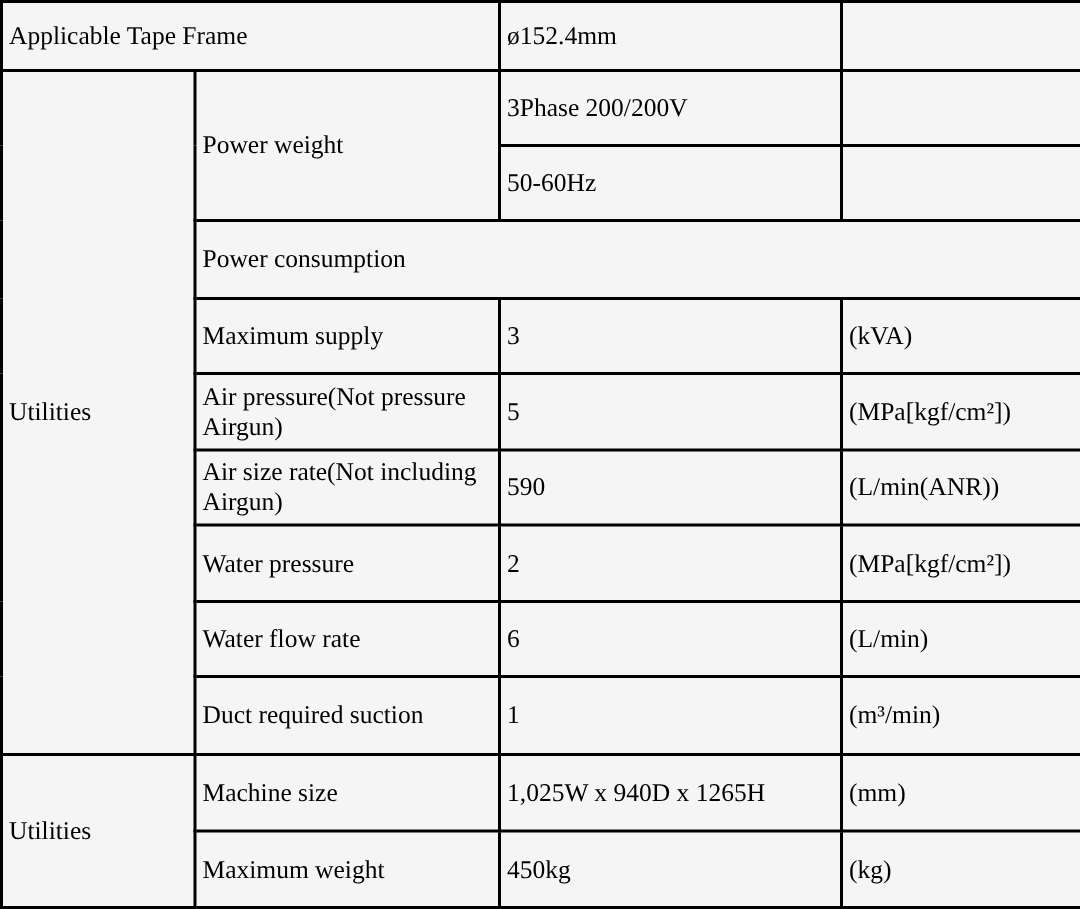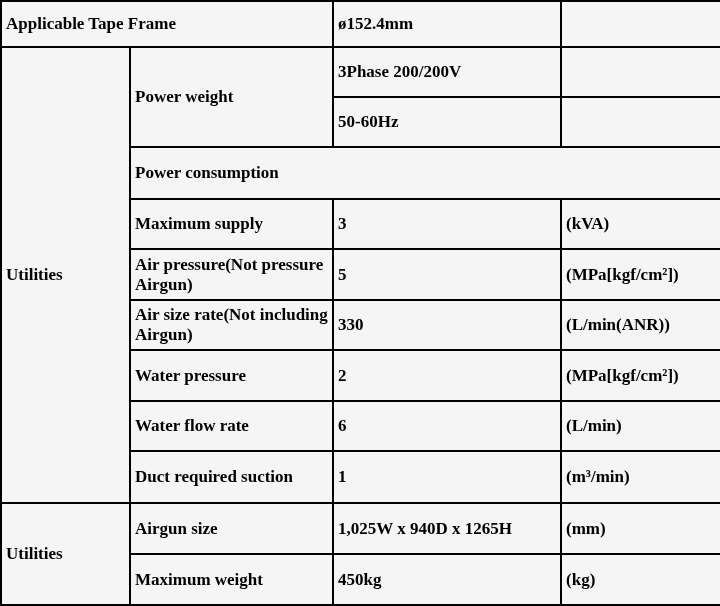--- a/index.html
+++ b/index.html
@@ -11,21 +11,20 @@
     margin: 0;
     padding: 0;
     background: var(--background);
   }
   .viewport {
     position: relative;
     width: 720px;
     height: 606px;
     overflow: hidden;
     background: var(--background);
-    font-weight: bold;
   }
   table.spec {
     border-collapse: collapse;
     table-layout: fixed;
     width: 730px;              
     height: 606px;
     font-family: "Liberation Serif", "DejaVu Serif", serif;
     font-size: 17px;
     color: var(--text);
   }
@@ -97,21 +96,21 @@
     </tr>
 
     <tr class="r6">
       <td>Air pressure(Not pressure Airgun)</td>
       <td>5</td>
       <td>(MPa[kgf/cm²])</td>
     </tr>
 
     <tr class="r7">
       <td>Air size rate(Not including Airgun)</td>
-      <td>330</td>
+      <td>590</td>
       <td>(L/min(ANR))</td>
     </tr>
 
     <tr class="r8">
       <td>Water pressure</td>
       <td>2</td>
       <td>(MPa[kgf/cm²])</td>
     </tr>
 
     <tr class="r9">
@@ -121,21 +120,21 @@
     </tr>
 
     <tr class="r10">
       <td>Duct required suction</td>
       <td>1</td>
       <td>(m³/min)</td>
     </tr>
 
     <tr class="r11">
       <td rowspan="2">Utilities</td>
-      <td>Airgun size</td>
+      <td>Machine size</td>
       <td>1,025W x 940D x 1265H</td>
       <td>(mm)</td>
     </tr>
 
     <tr class="r12">
       <td>Maximum weight</td>
       <td>450kg</td>
       <td>(kg)</td>
     </tr>
   </tbody>

